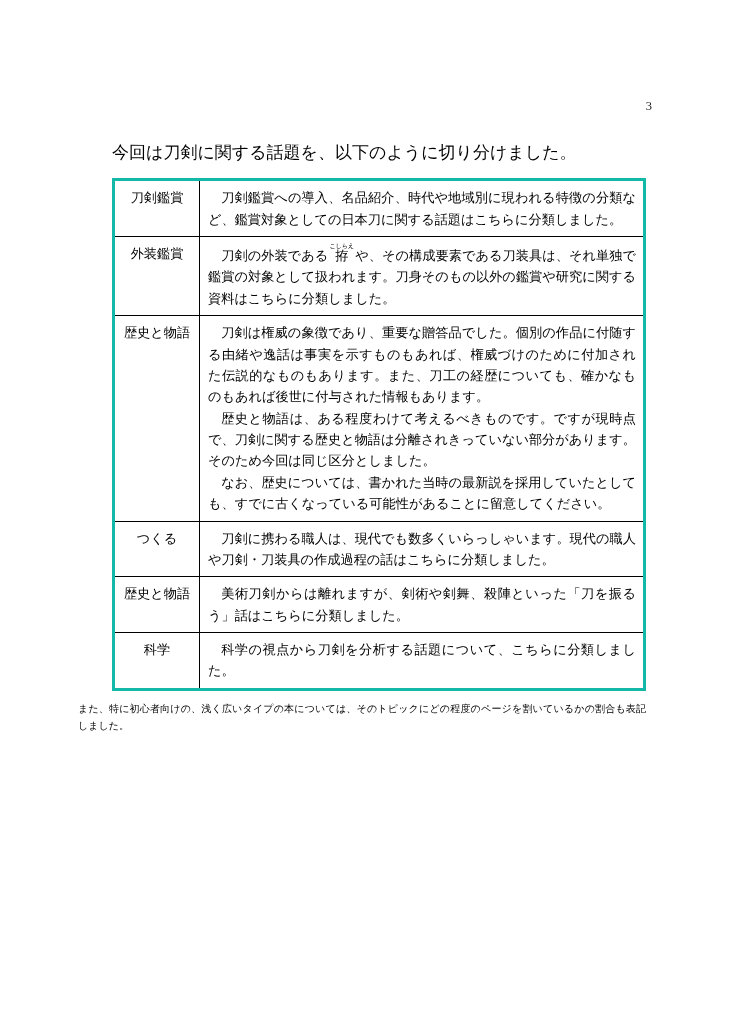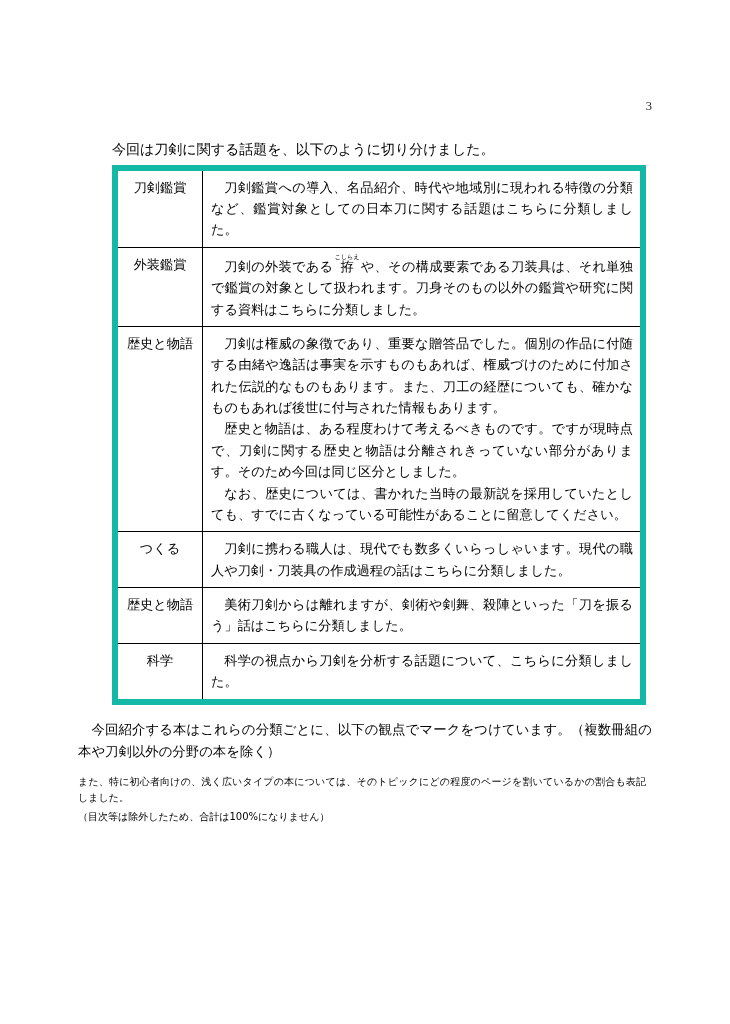--- a/index.html
+++ b/index.html
@@ -41,31 +41,31 @@
     font-size: 21px;
     font-weight: bold;
     line-height: 1.25;
     letter-spacing: 0.2px;
     font-family: "DejaVu Sans", "Liberation Sans", sans-serif;
     color: #000000;
   }
   .intro-line {
     margin: 11px 0 0 0;
     padding-left: 34px;
-    font-size: 14px;
+    font-size: 17px;
     line-height: 1.55;
     font-family: "DejaVu Sans", "Liberation Sans", sans-serif;
     color: #000000;
   }
   .class-table {
-    margin: 4px 0 0 34px;
+    margin: 13px 0 0 34px;
     width: 534px;
     border-collapse: collapse;
     table-layout: fixed;
-    border: 6px solid #14b8a6;
+    border: 3px solid #14b8a6;
     background: #ffffff;
   }
   .class-table td {
     border: 1px solid #000000;
     padding: 0;
     vertical-align: top;
     font-family: "DejaVu Sans", "Liberation Sans", sans-serif;
     color: #000000;
   }
   .class-table td.cat {
@@ -193,24 +193,22 @@
         <tr>
           <td class="cat">科学</td>
           <td class="desc">
             <p>科学の視点から刀剣を分析する話題について、こちらに分類しました。</p>
           </td>
         </tr>
 
       </tbody>
     </table>
 
-    <p class="body-para indent1">今回紹介する本はこれらの分類ごとに、以下の観点でマークをつけています。（複数冊組の本や刀剣以外の分野の本を除く）</p>
 
     <ul class="legend">
     </ul>
 
     <p class="tail-para indent1">また、特に初心者向けの、浅く広いタイプの本については、そのトピックにどの程度のページを割いているかの割合も表記しました。</p>
 
-    <p class="tail-para note">（目次等は除外したため、合計は100%になりません）</p>
 
   </div>
 
 </div>
 
 </body></html>

